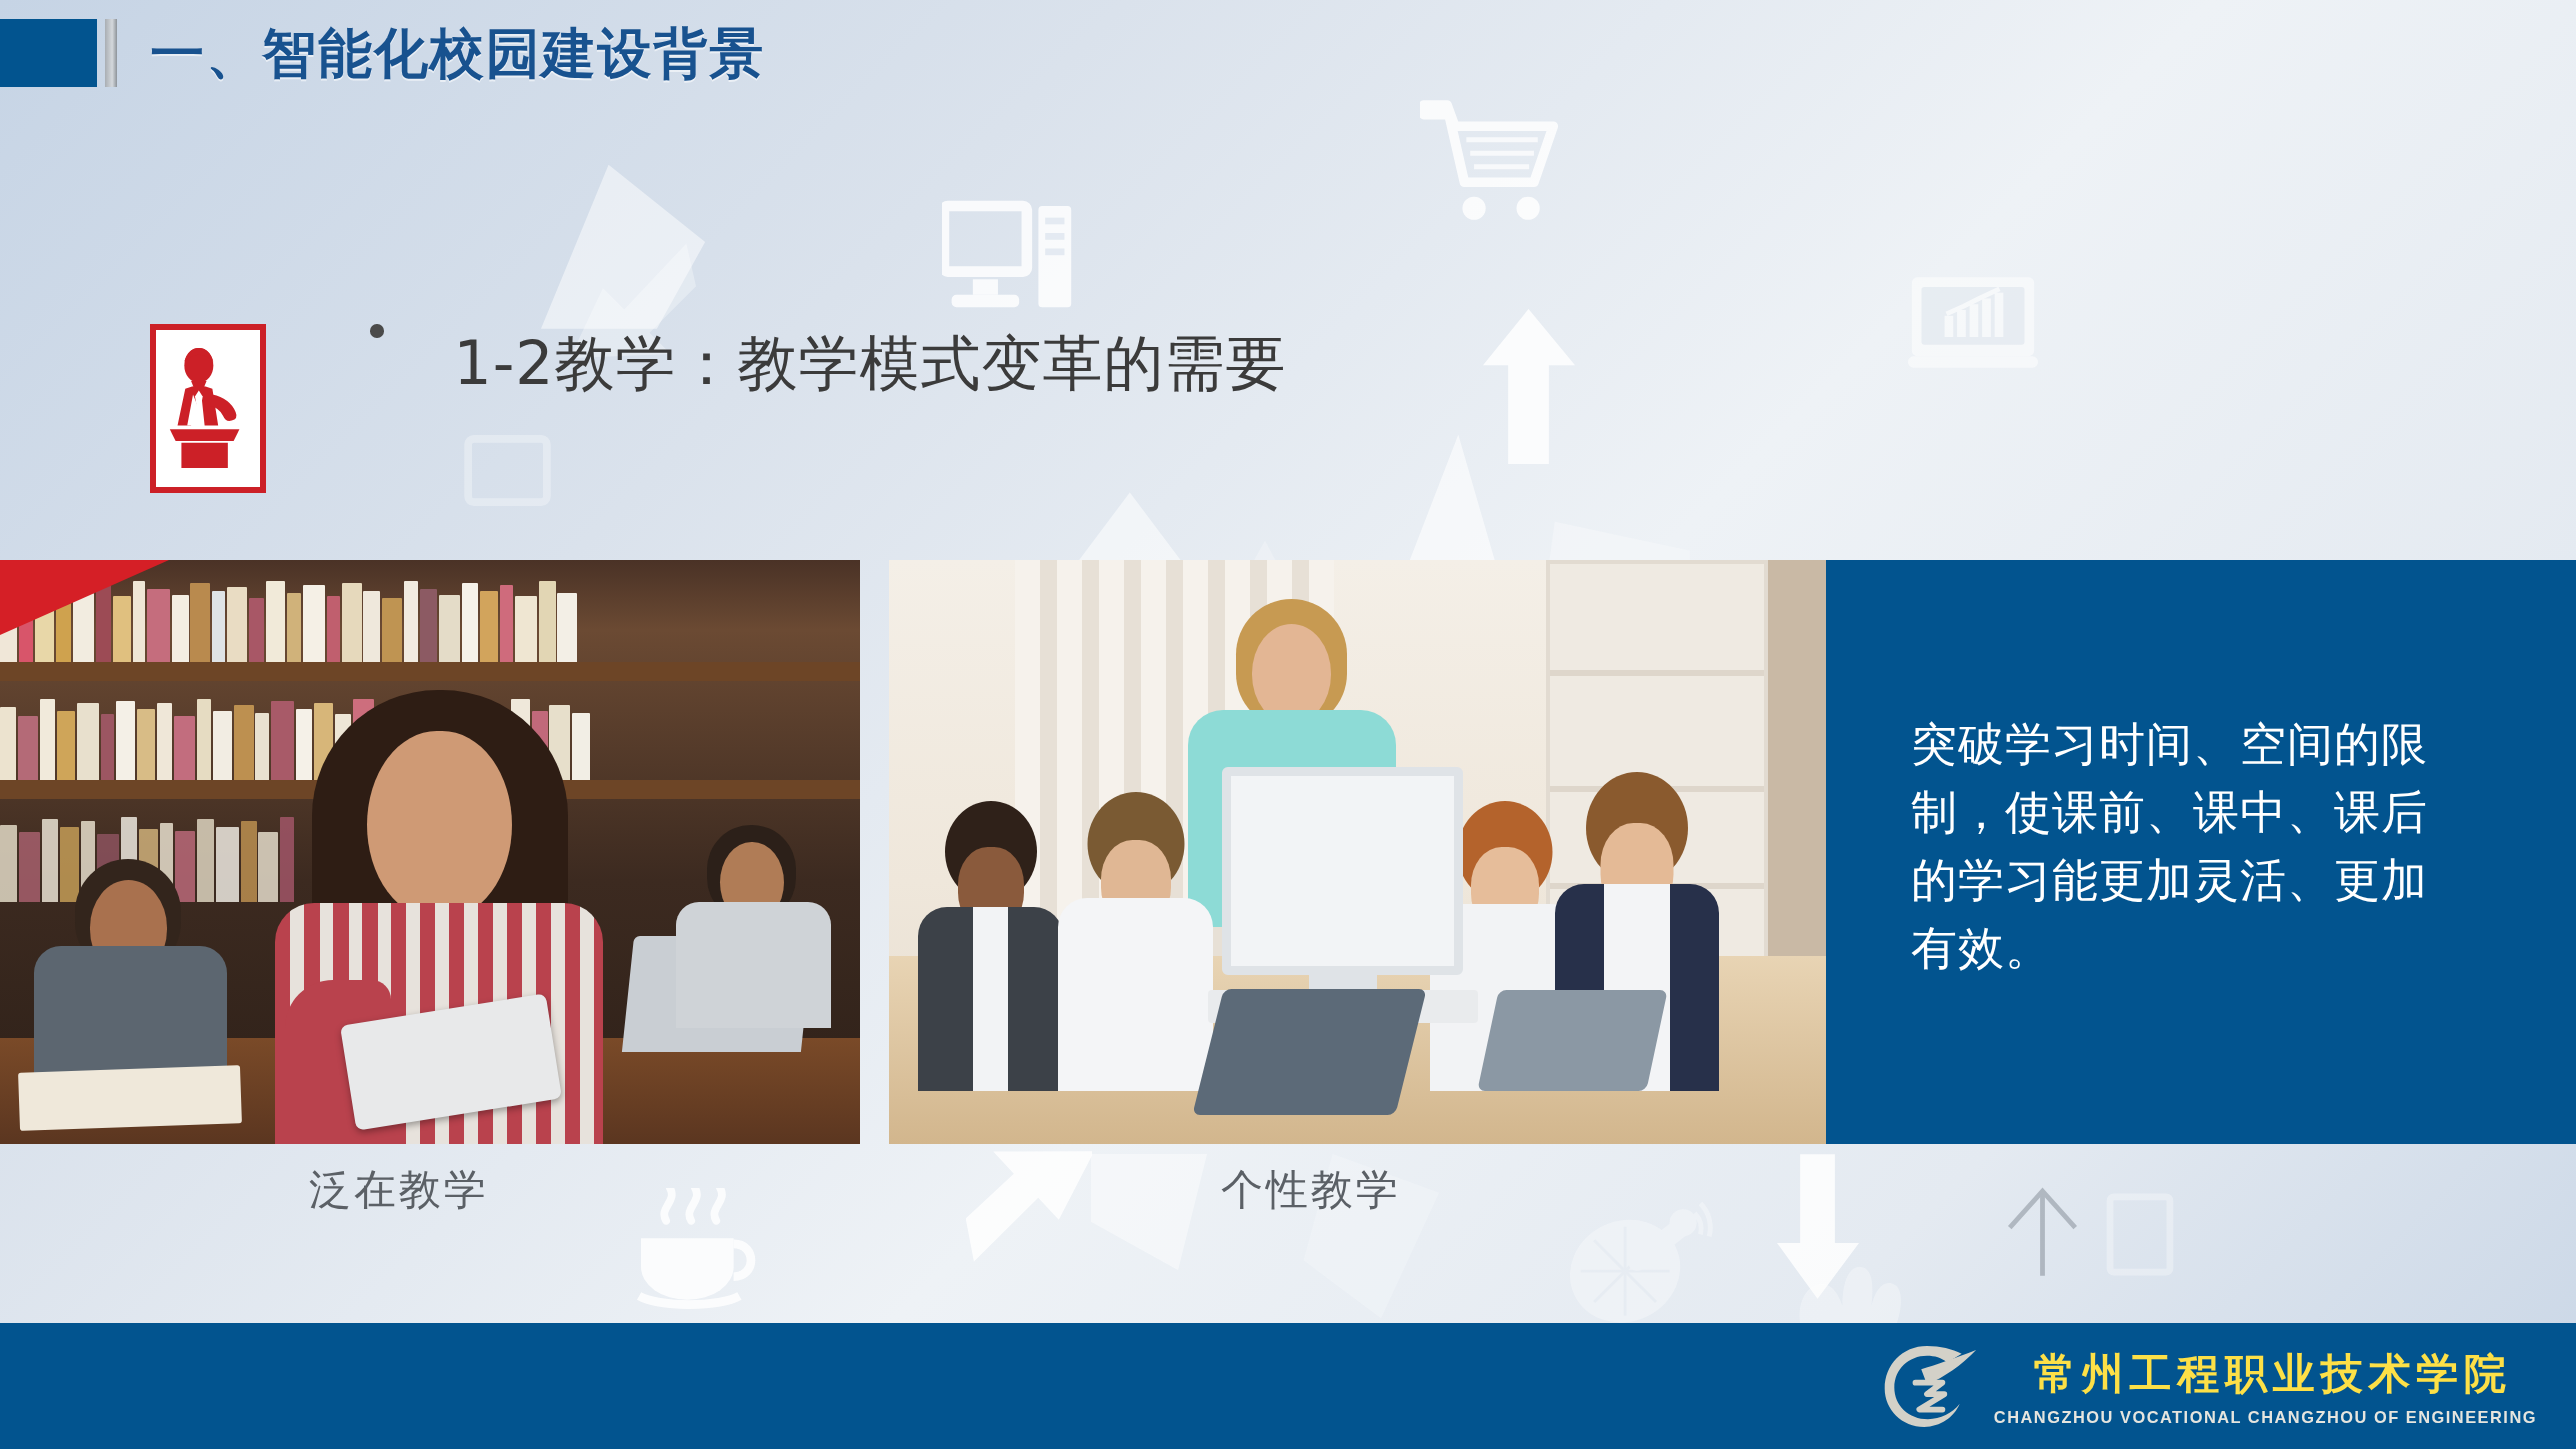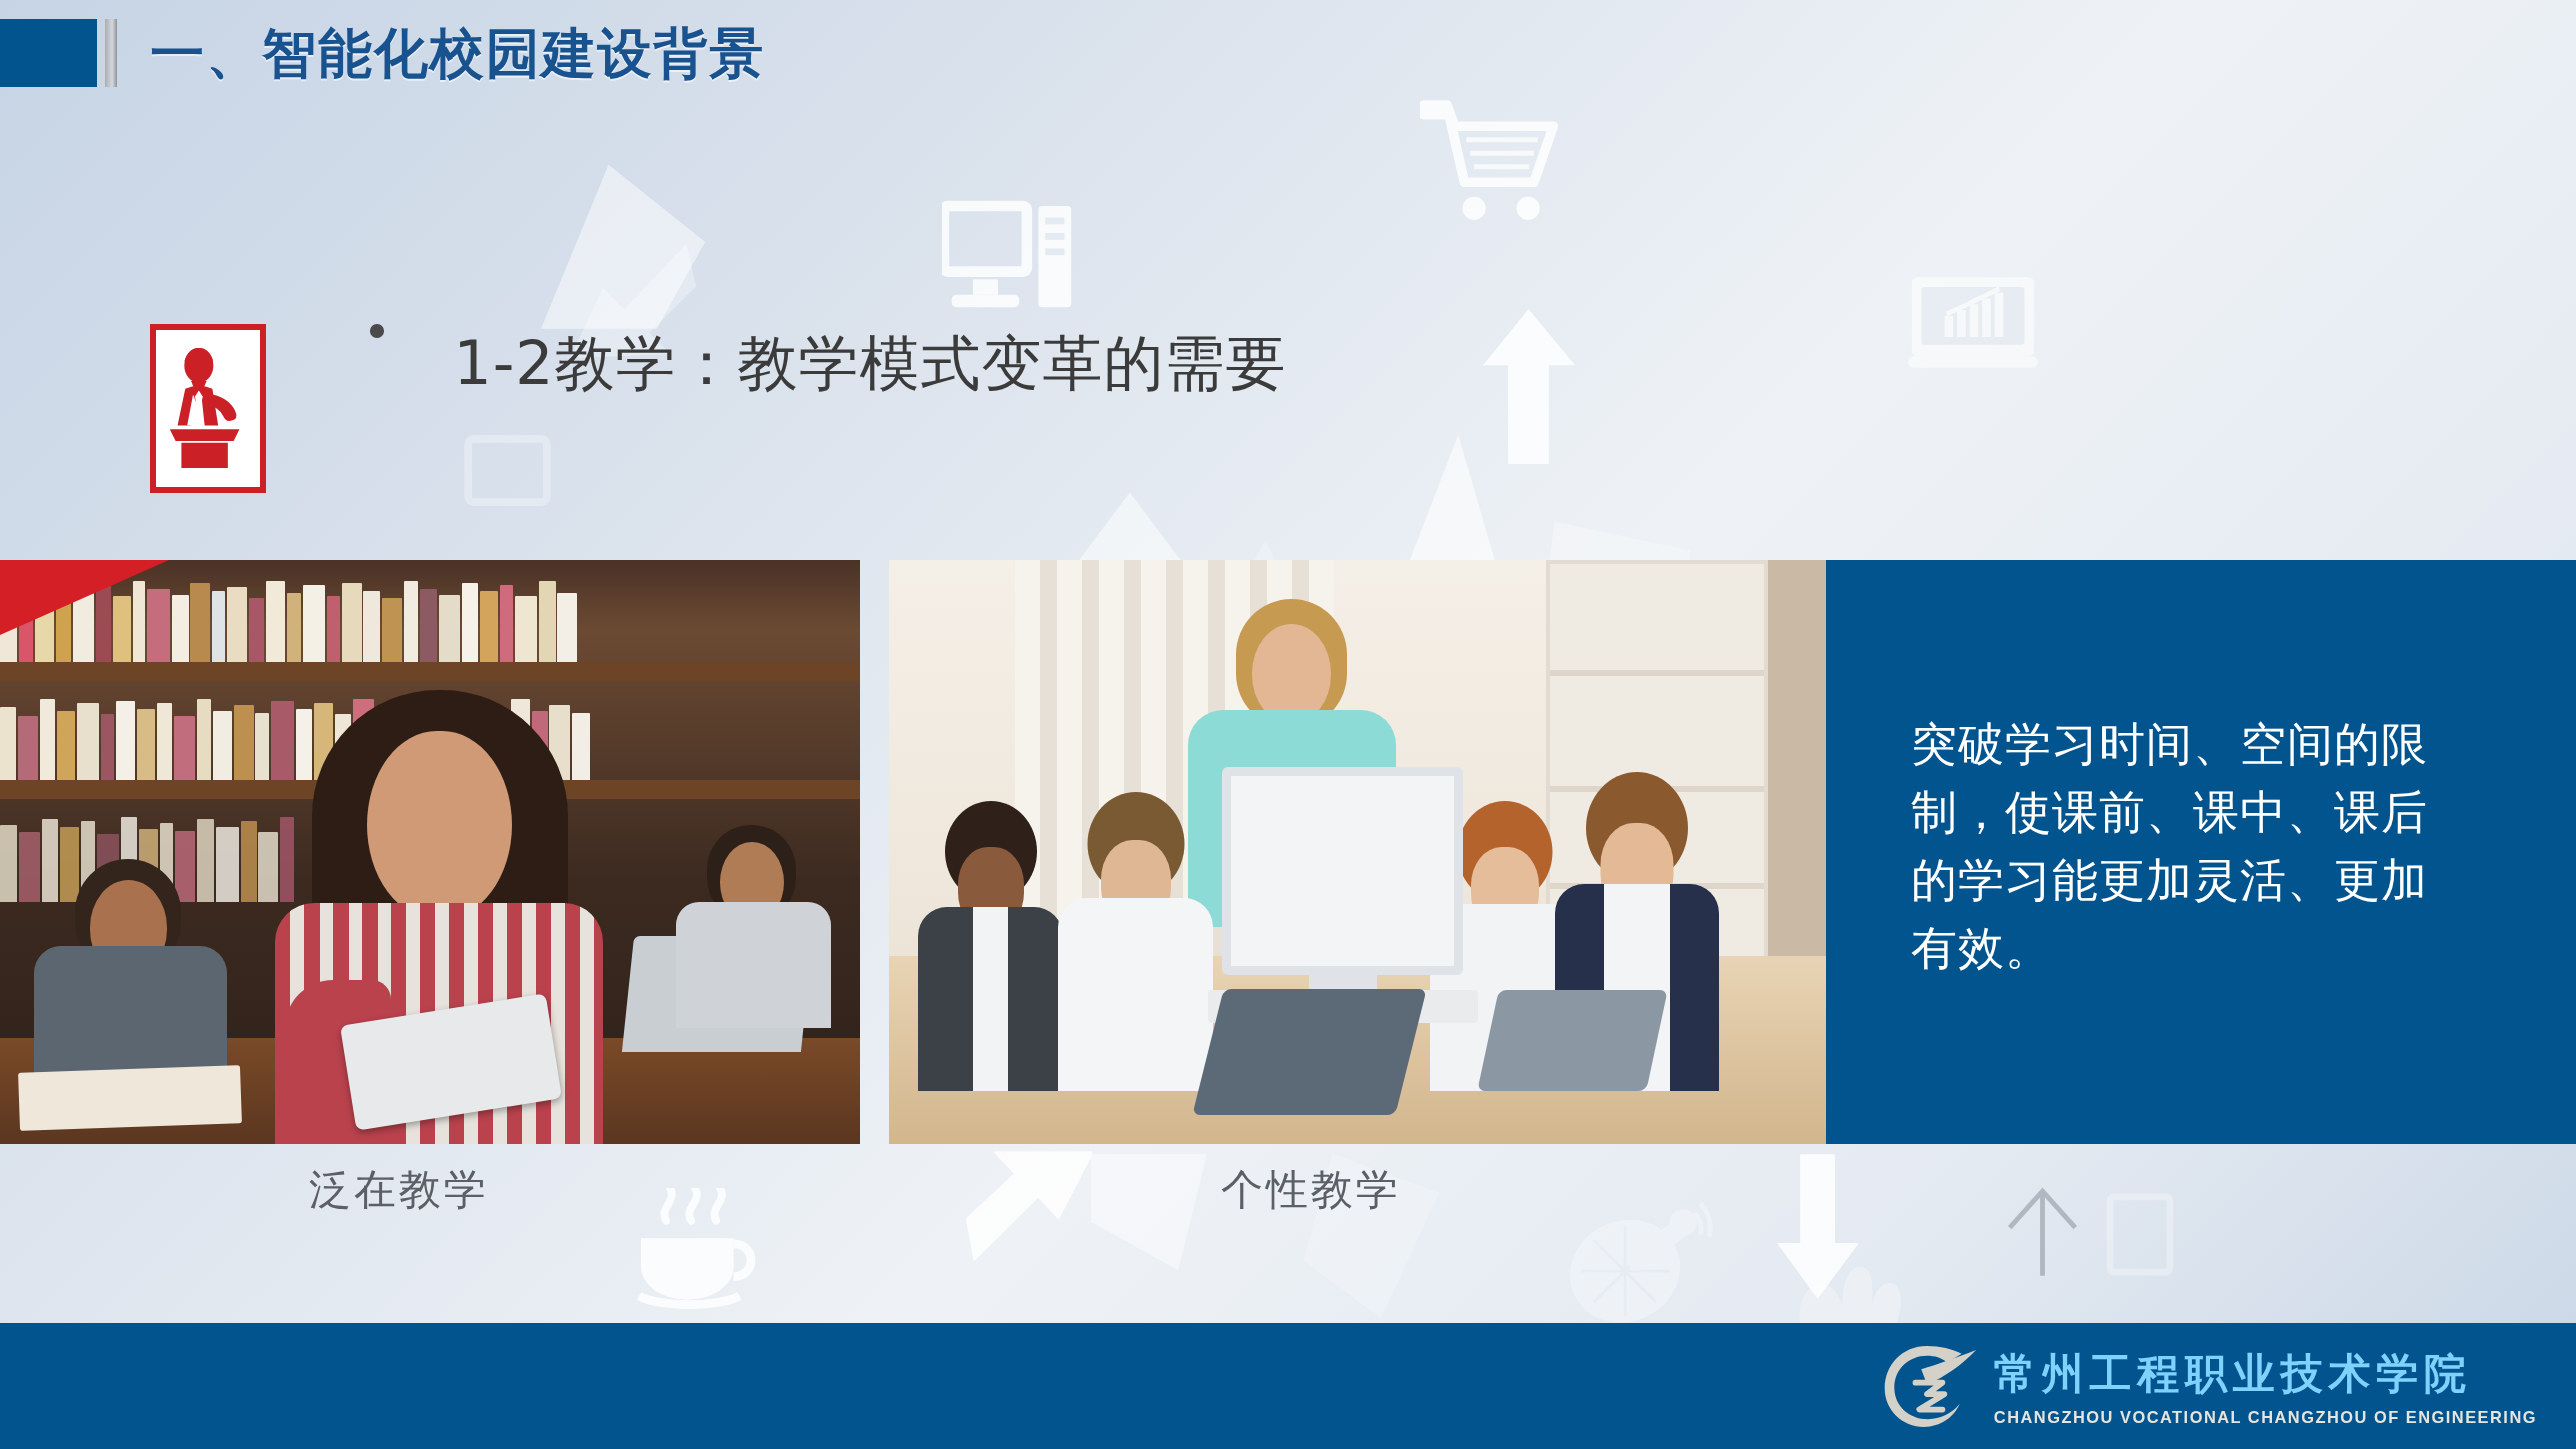--- a/index.html
+++ b/index.html
@@ -121,22 +121,22 @@
   .cap{position:absolute;font-size:42px;color:#5b6066;letter-spacing:2.9px;
        font-family:"DejaVu Sans","Liberation Sans",sans-serif;}
   .cap-a{left:309px;top:1162px;}
   .cap-b{left:1210px;top:1162px;margin-left:11px;}
 
   
   .footer{position:absolute;left:0;bottom:0;width:2576px;height:127px;background:#02548f;}
   .logo{position:absolute;right:39px;top:17.4px;display:flex;align-items:center;}
   .logo-mark{width:101px;height:92px;flex:none;}
   .logo-txt{margin-left:15.5px;}
-  .logo-cn{font-size:42px;color:#7dd3fc;letter-spacing:5.8px;font-weight:bold;
-           font-family:"DejaVu Serif","Liberation Serif",serif;white-space:nowrap;}
+  .logo-cn{font-size:42px;color:#fde047;letter-spacing:5.8px;font-weight:bold;
+           font-family:"DejaVu Serif","Liberation Serif",serif;white-space:nowrap;margin-left:40px;}
   .logo-en{font-size:16.4px;color:#e6e5df;letter-spacing:1.5px;font-weight:bold;
            margin-top:5.8px;white-space:nowrap;}
 </style>
 </head>
 <body>
 
 <div class="slide">
 
   <div class="wm-layer">
 

